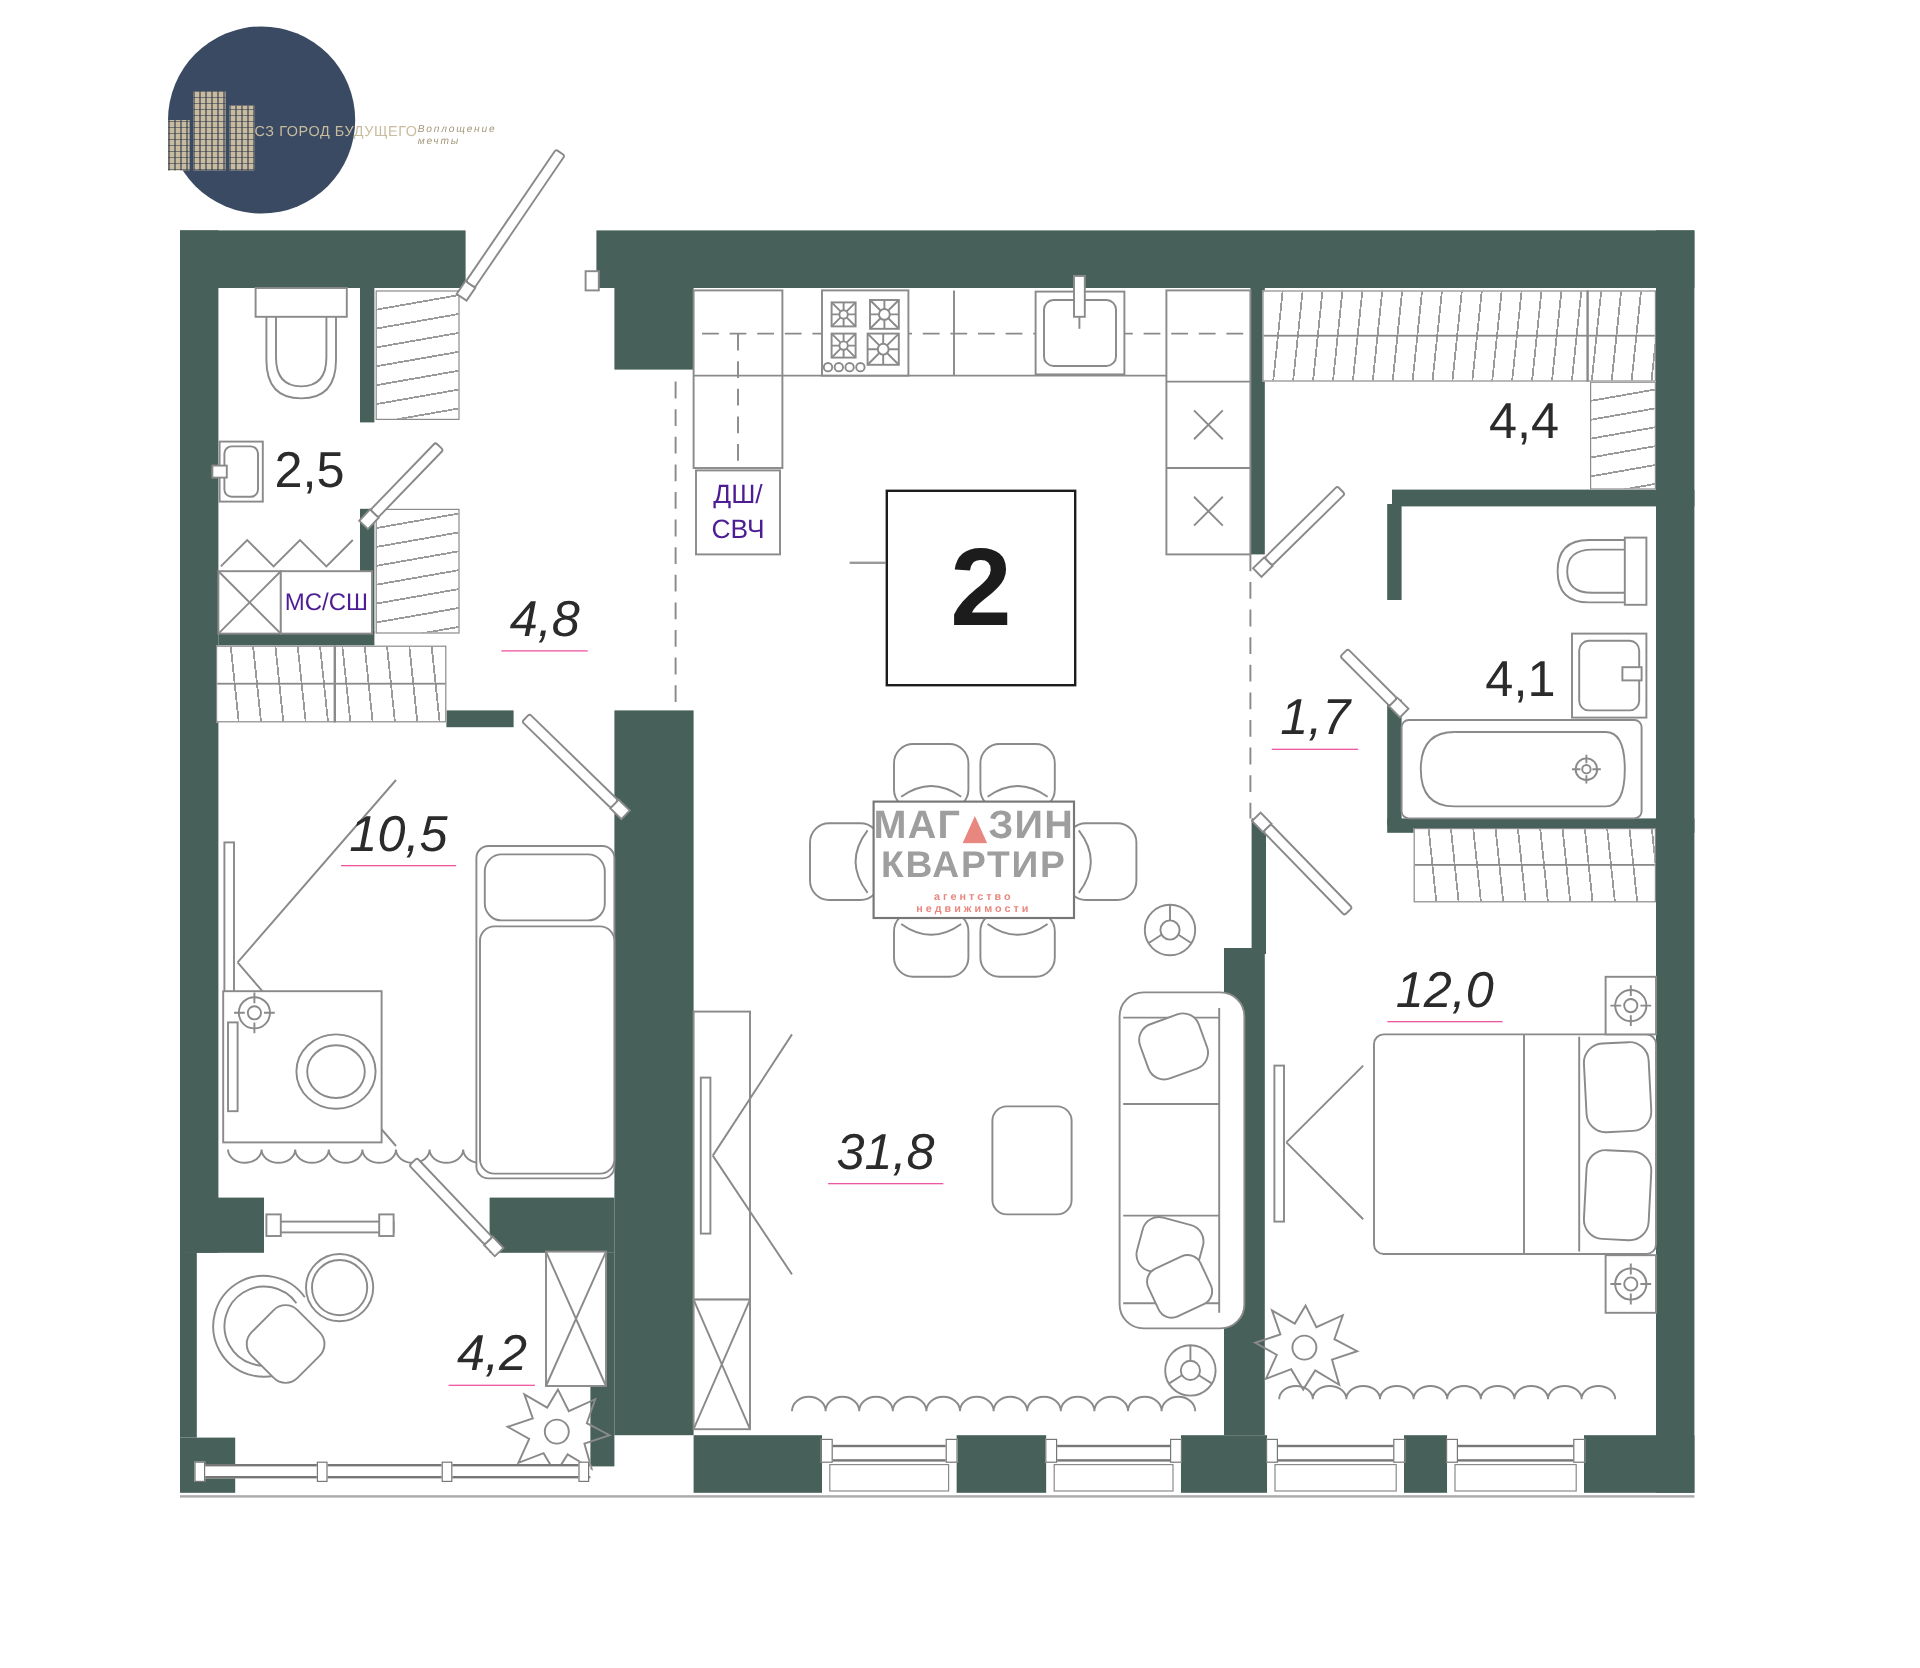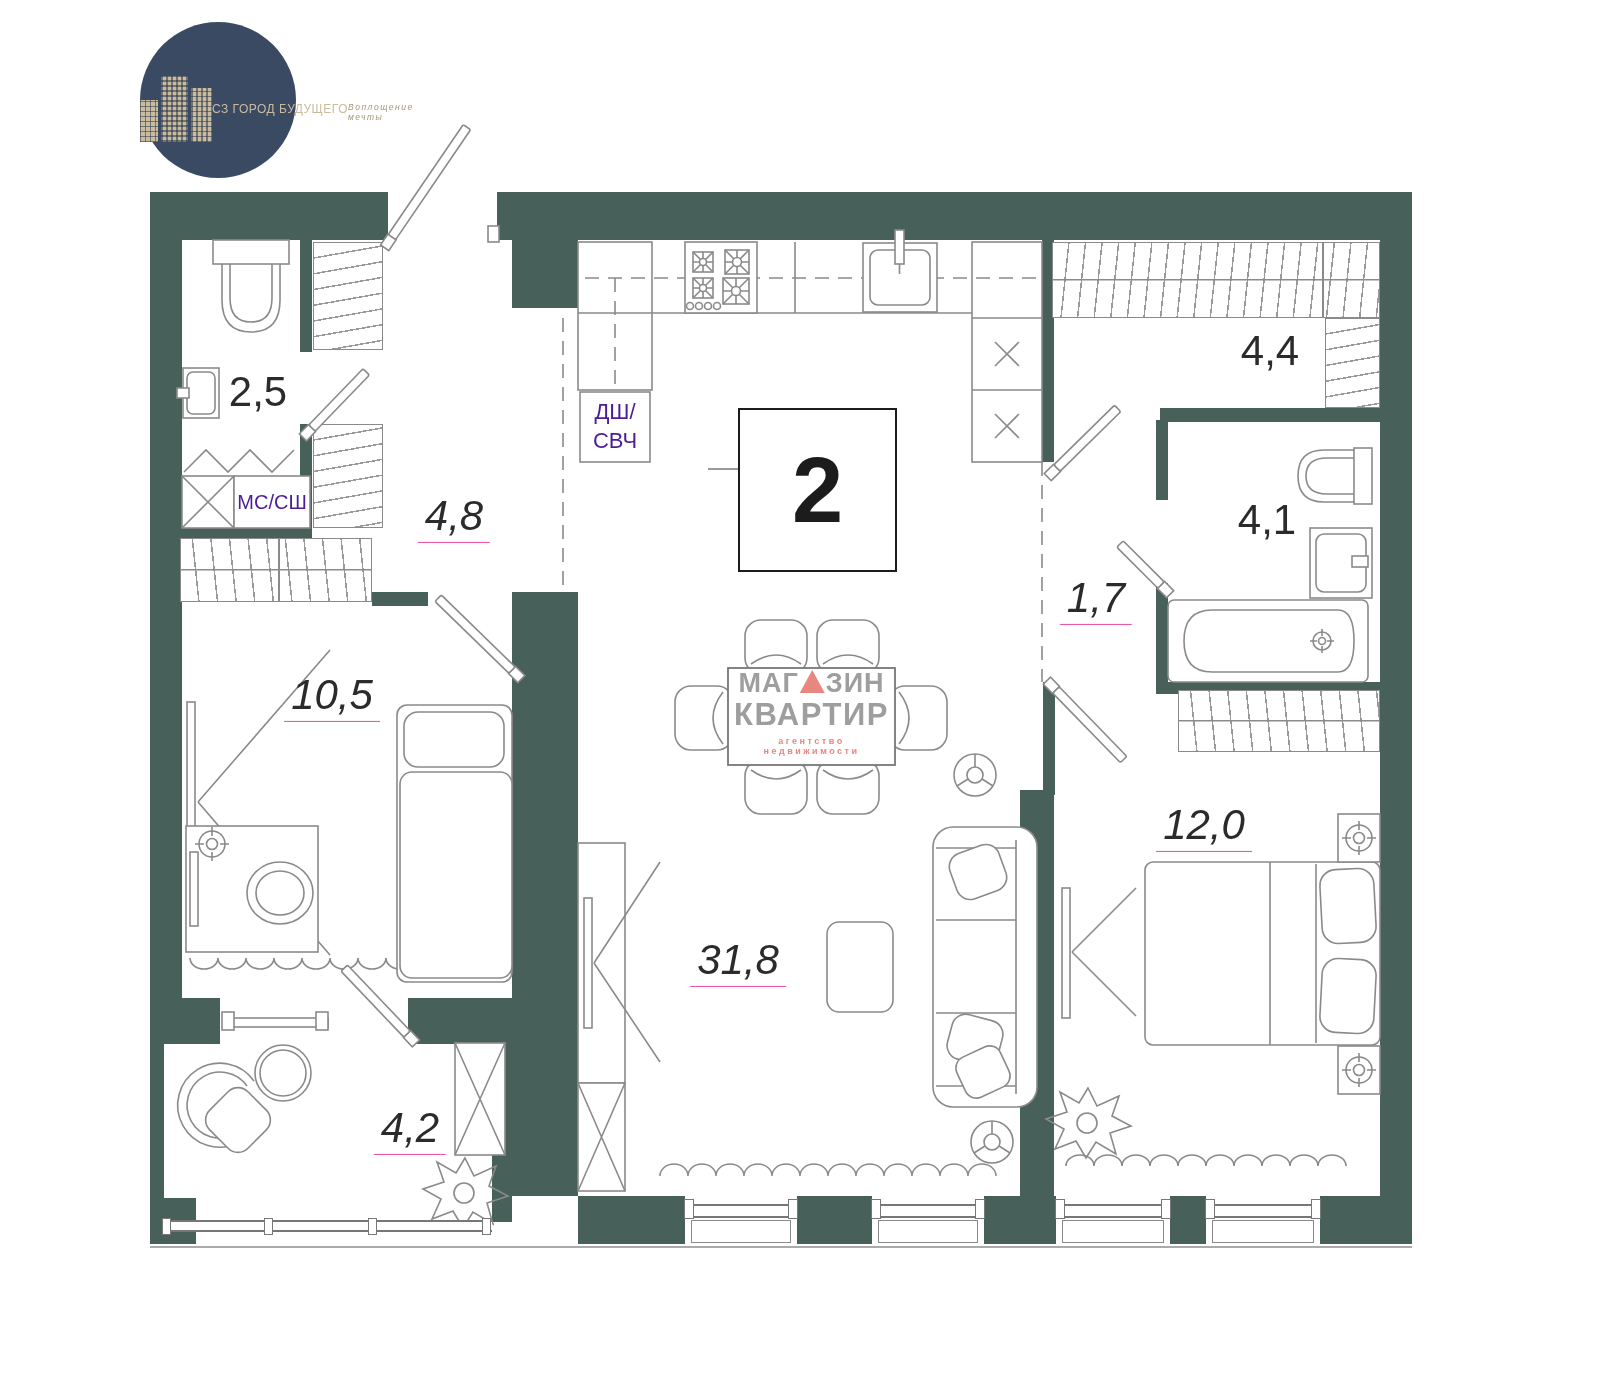--- a/index.html
+++ b/index.html
@@ -37,22 +37,22 @@
         display:flex;flex-direction:row;align-items:center;padding-top:18px;box-sizing:border-box;z-index:7;}
   .logo-buildings{display:flex;align-items:flex-end;gap:3px;height:66px;}
   .bld{background-color:var(--logo-beige,#c9bc9e);
        background-image:repeating-linear-gradient(0deg,rgba(42,55,78,.55) 0 1.5px,transparent 1.5px 5px),
                         repeating-linear-gradient(90deg,rgba(42,55,78,.55) 0 1.5px,transparent 1.5px 5px);}
   .b1{width:18px;height:42px;}.b2{width:27px;height:66px;}.b3{width:21px;height:54px;}
   .logo-line{width:112px;height:1px;background:var(--logo-beige,#c9bc9e);margin:6px 0 4px;}
   .logo-title{font-size:12px;color:var(--logo-beige,#c9bc9e);letter-spacing:.5px;white-space:nowrap;}
   .logo-tagline{font-size:8.5px;color:#a5977b;font-style:italic;margin-top:5px;letter-spacing:1.5px;}
   .watermark{position:absolute;z-index:6;}
-  .wm1{font-size:27px;font-weight:bold;color:var(--watermark-gray,#9e9e9e);letter-spacing:1px;line-height:1;
-       display:flex;justify-content:center;}
+  .wm1{font-size:33px;font-weight:bold;color:var(--watermark-gray,#9e9e9e);letter-spacing:1px;line-height:1;
+       display:flex;align-items:flex-end;justify-content:center;}
   .wm-tri{width:25px;height:23px;background:var(--watermark-red,#e8877f);
           clip-path:polygon(50% 0,100% 100%,0 100%);display:inline-block;margin:0 1px;}
   .wm2{font-size:31px;font-weight:bold;color:var(--watermark-gray,#9e9e9e);letter-spacing:1.5px;text-align:center;line-height:1.15;}
   .wm3{font-size:9px;font-weight:bold;color:var(--watermark-red,#e8877f);letter-spacing:2.5px;text-align:center;margin-top:3px;}
 </style>
 </head>
 <body>
 
 <div class="plan">
 
@@ -396,21 +396,21 @@
     <div class="rail-post" style="left:318px"></div>
   </div>
 
   <div class="arealabel" style="left:258px;top:392px">2,5</div>
   <div class="arealabel ul" style="left:454px;top:518px">4,8</div>
   <div class="arealabel ul" style="left:332px;top:697px">10,5</div>
   <div class="arealabel ul" style="left:410px;top:1130px">4,2</div>
   <div class="arealabel ul" style="left:738px;top:962px">31,8</div>
   <div class="arealabel ul" style="left:1096px;top:600px">1,7</div>
   <div class="arealabel" style="left:1270px;top:351px">4,4</div>
-  <div class="arealabel" style="left:1267px;top:520px">4,1</div>
+  <div class="arealabel" style="left:1267px;top:566px">4,1</div>
   <div class="arealabel ul" style="left:1204px;top:827px">12,0</div>
 
   <div class="appl-label" style="left:234px;top:476px;width:76px;height:36px;line-height:52px;font-size:20px">МС/СШ</div>
   <div class="appl-label" style="left:580px;top:398px;width:70px;font-size:22px;line-height:1.3">
     <div>ДШ/</div>
     <div>СВЧ</div>
   </div>
 
   <div class="tick" style="left:708px;top:468px;width:30px;height:2px"></div>
   <div class="infobox" style="left:738px;top:408px;width:159px;height:164px">

